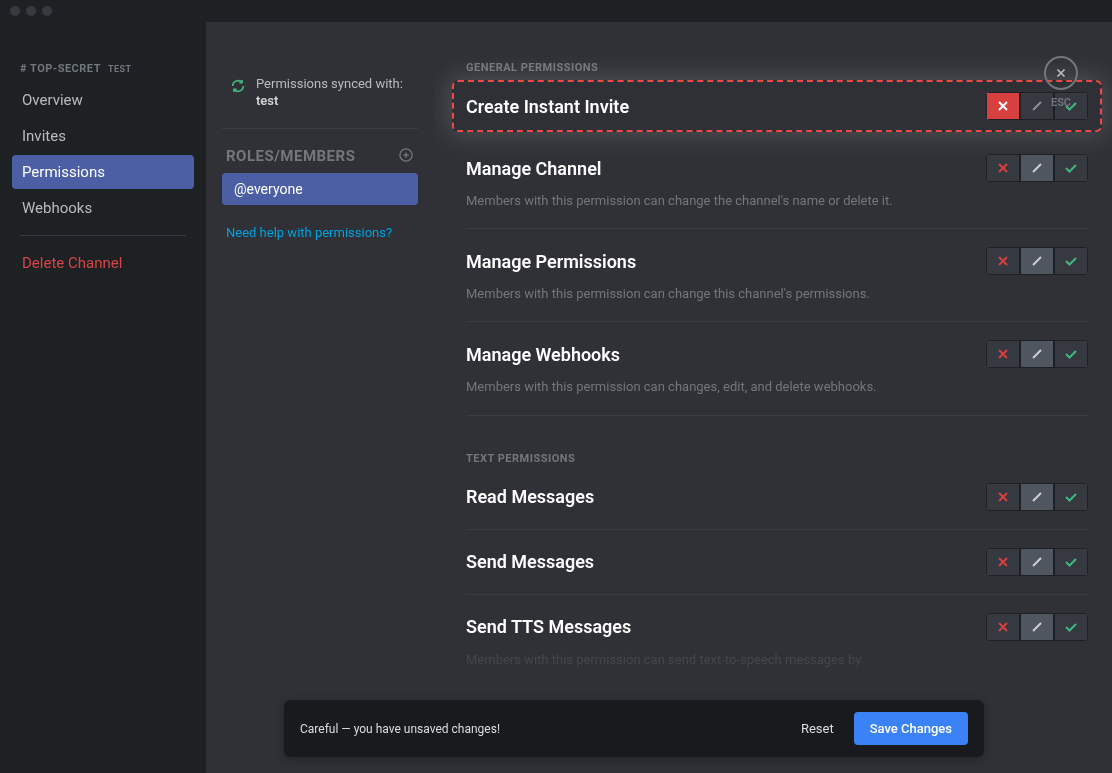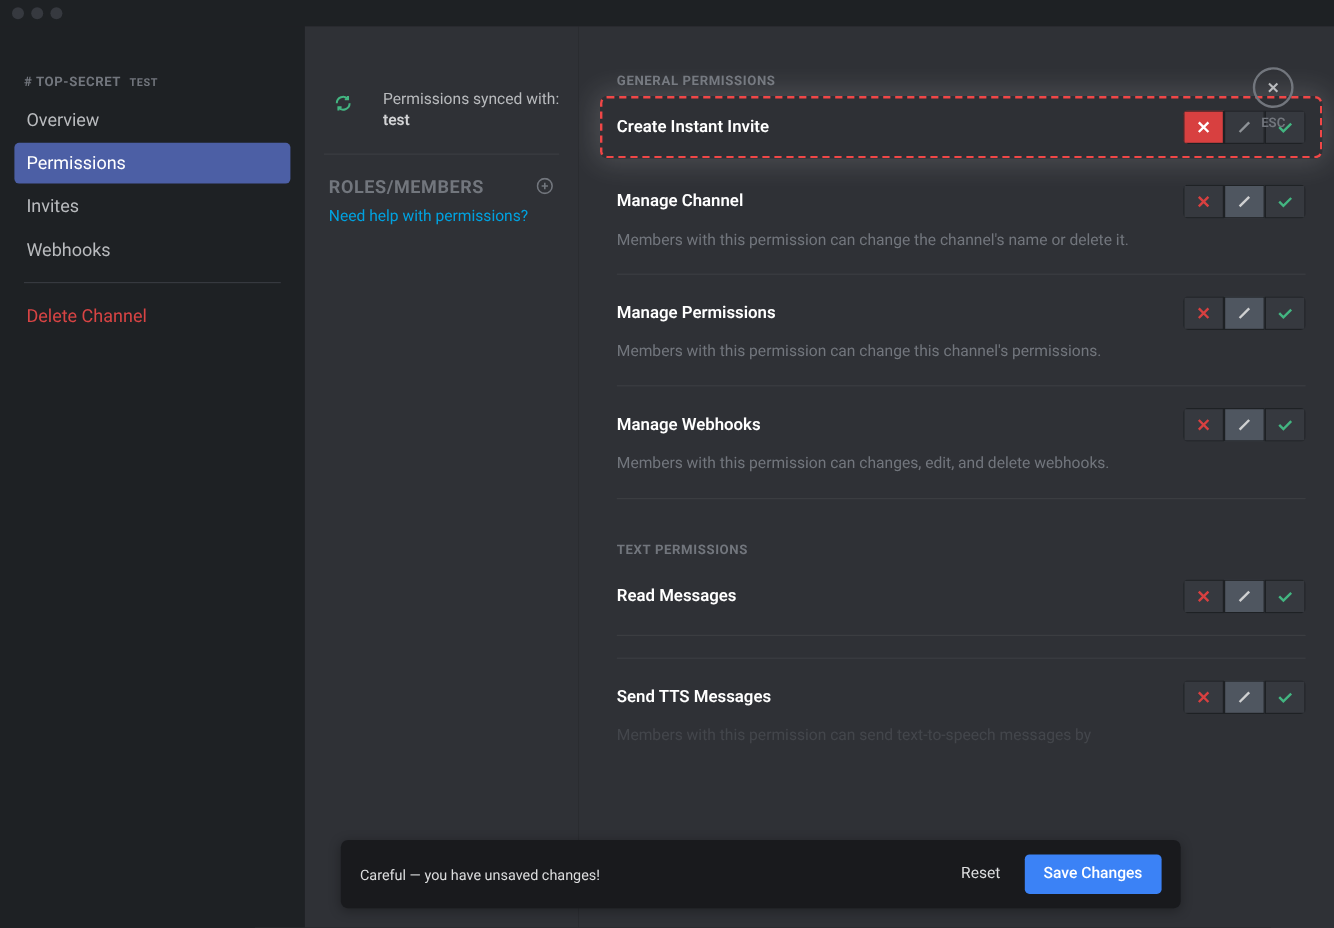--- a/index.html
+++ b/index.html
@@ -28,21 +28,21 @@
       height: 10px;
       border-radius: 50%;
       background: #36393f;
     }
     .container {
       display: flex;
       height: calc(100% - 22px);
       background: #1e2124;
     }
     .sidebar {
-      width: 254px;
+      width: 206px;
       background: #1e2124;
       padding: 40px 12px 0 12px;
     }
     .sidebar-header {
       color: #72767d;
       font-size: 11px;
       font-weight: 700;
       letter-spacing: 0.5px;
       padding: 0 8px 8px 8px;
       text-transform: uppercase;
@@ -78,21 +78,20 @@
       border-radius: 0;
       padding: 50px 16px 0 16px;
     }
     .sync-box {
       display: flex;
       align-items: flex-start;
       gap: 10px;
       padding: 4px 0 18px 8px;
       border-bottom: 1px solid rgba(255,255,255,0.06);
       margin-bottom: 18px;
-      justify-content: space-between;
     }
     .sync-icon {
       width: 16px;
       height: 16px;
       flex-shrink: 0;
       margin-top: 2px;
     }
     .sync-text {
       color: #b9bbbe;
       font-size: 13px;
@@ -153,21 +152,21 @@
       margin-bottom: 18px;
     }
     .permission-row {
       display: flex;
       justify-content: space-between;
       align-items: center;
       margin-bottom: 10px;
     }
     .permission-title {
       color: #ffffff;
-      font-size: 14px;
+      font-size: 18px;
       font-weight: 600;
     }
     .permission-desc {
       color: #72767d;
       font-size: 13px;
       line-height: 1.4;
       margin-bottom: 18px;
     }
     .toggle-group {
       display: flex;
@@ -281,22 +280,22 @@
 </div>
 
 <div class="container">
 
   <div class="sidebar">
     <div class="sidebar-header">
       <span># TOP-SECRET</span>
       <span class="sidebar-header-sub">TEST</span>
     </div>
     <div class="sidebar-item">Overview</div>
+    <div class="sidebar-item">Invites</div>
     <div class="sidebar-item active">Permissions</div>
-    <div class="sidebar-item">Invites</div>
     <div class="sidebar-item">Webhooks</div>
     <div class="sidebar-divider"></div>
     <div class="sidebar-item danger">Delete Channel</div>
   </div>
 
   <div class="middle-panel">
     <div class="sync-box">
       <span class="sync-icon">
         <svg viewBox="0 0 24 24" fill="none" stroke="#43b581" stroke-width="2.5">
           <path d="M4 12a8 8 0 0 1 14-5.3M20 12a8 8 0 0 1-14 5.3"></path>
@@ -310,20 +309,21 @@
     </div>
     <div class="roles-header">
       <span>ROLES/MEMBERS</span>
       <span class="add-role-btn">
         <svg viewBox="0 0 16 16" width="14" height="14" fill="none" stroke="#72767d" stroke-width="1.5">
           <circle cx="8" cy="8" r="7"></circle>
           <path d="M8 5v6M5 8h6"></path>
         </svg>
       </span>
     </div>
+    <div class="role-item">@everyone</div>
     <div class="help-link">Need help with permissions?</div>
   </div>
 
   <div class="main-panel">
 
     <div class="section-header">GENERAL PERMISSIONS</div>
 
     <div class="highlight-box">
       <div class="permission-row" style="margin-bottom:0">
         <div class="permission-title">Create Instant Invite</div>
@@ -434,20 +434,40 @@
             </div>
           <div class="toggle-btn allow">
               <svg viewBox="0 0 16 16" stroke="#43b581" stroke-width="2" fill="none">
                 <path d="M3 8l3.5 3.5L13 5"></path>
               </svg>
             </div>
         </div>
       </div>
       <div class="perm-divider" style="margin-top:18px"></div>
 
+      <div class="permission-row">
+        <div class="permission-title">Send Messages</div>
+        <div class="toggle-group">
+          <div class="toggle-btn deny">
+              <svg viewBox="0 0 16 16" stroke="#d84040" stroke-width="2" fill="none">
+                <path d="M4 4l8 8M12 4l-8 8"></path>
+              </svg>
+            </div>
+          <div class="toggle-btn pass active">
+              <svg viewBox="0 0 16 16" stroke="#cfd0d1" stroke-width="2" fill="none">
+                <path d="M4 12L12 4"></path>
+              </svg>
+            </div>
+          <div class="toggle-btn allow">
+              <svg viewBox="0 0 16 16" stroke="#43b581" stroke-width="2" fill="none">
+                <path d="M3 8l3.5 3.5L13 5"></path>
+              </svg>
+            </div>
+        </div>
+      </div>
       <div class="perm-divider" style="margin-top:18px"></div>
 
       <div class="permission-row">
         <div class="permission-title">Send TTS Messages</div>
         <div class="toggle-group">
           <div class="toggle-btn deny">
               <svg viewBox="0 0 16 16" stroke="#d84040" stroke-width="2" fill="none">
                 <path d="M4 4l8 8M12 4l-8 8"></path>
               </svg>
             </div>

